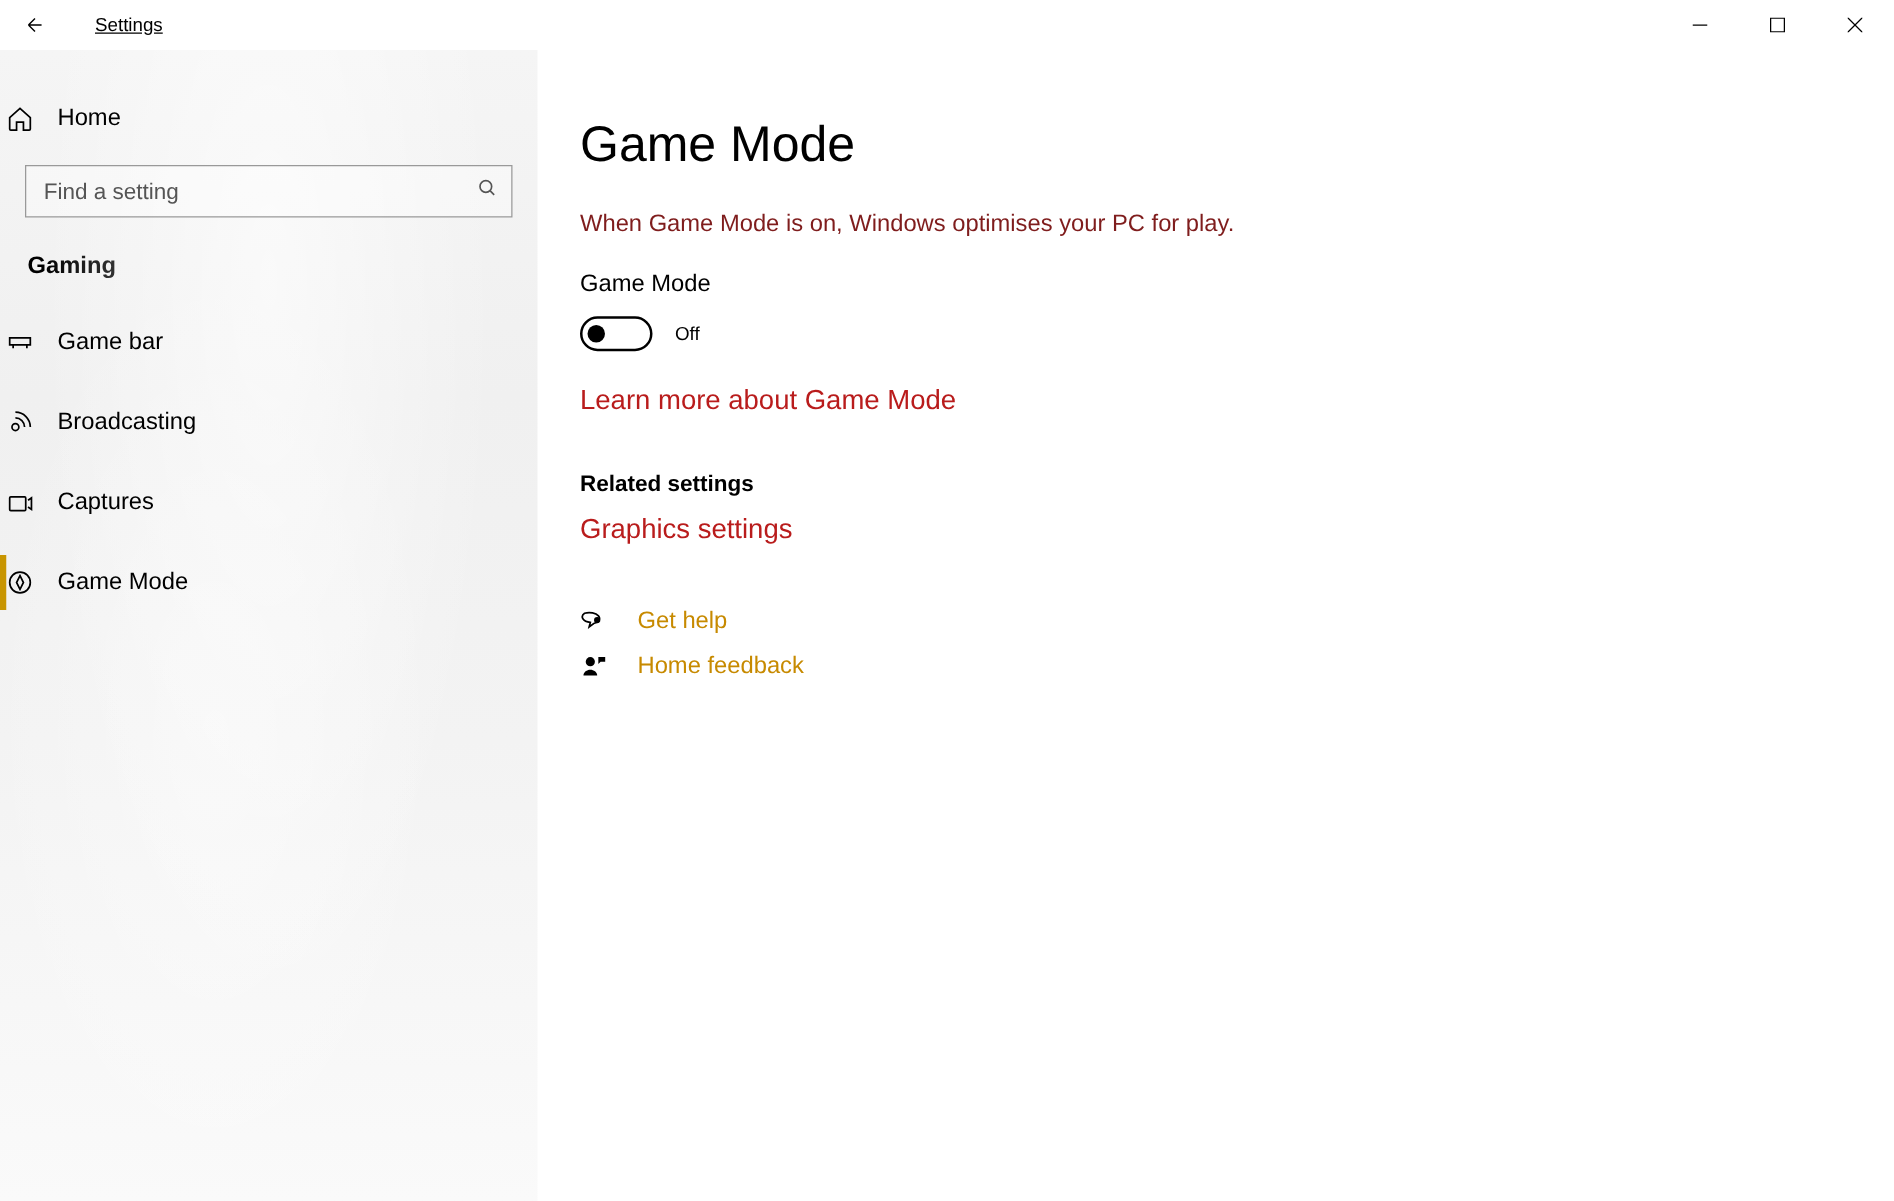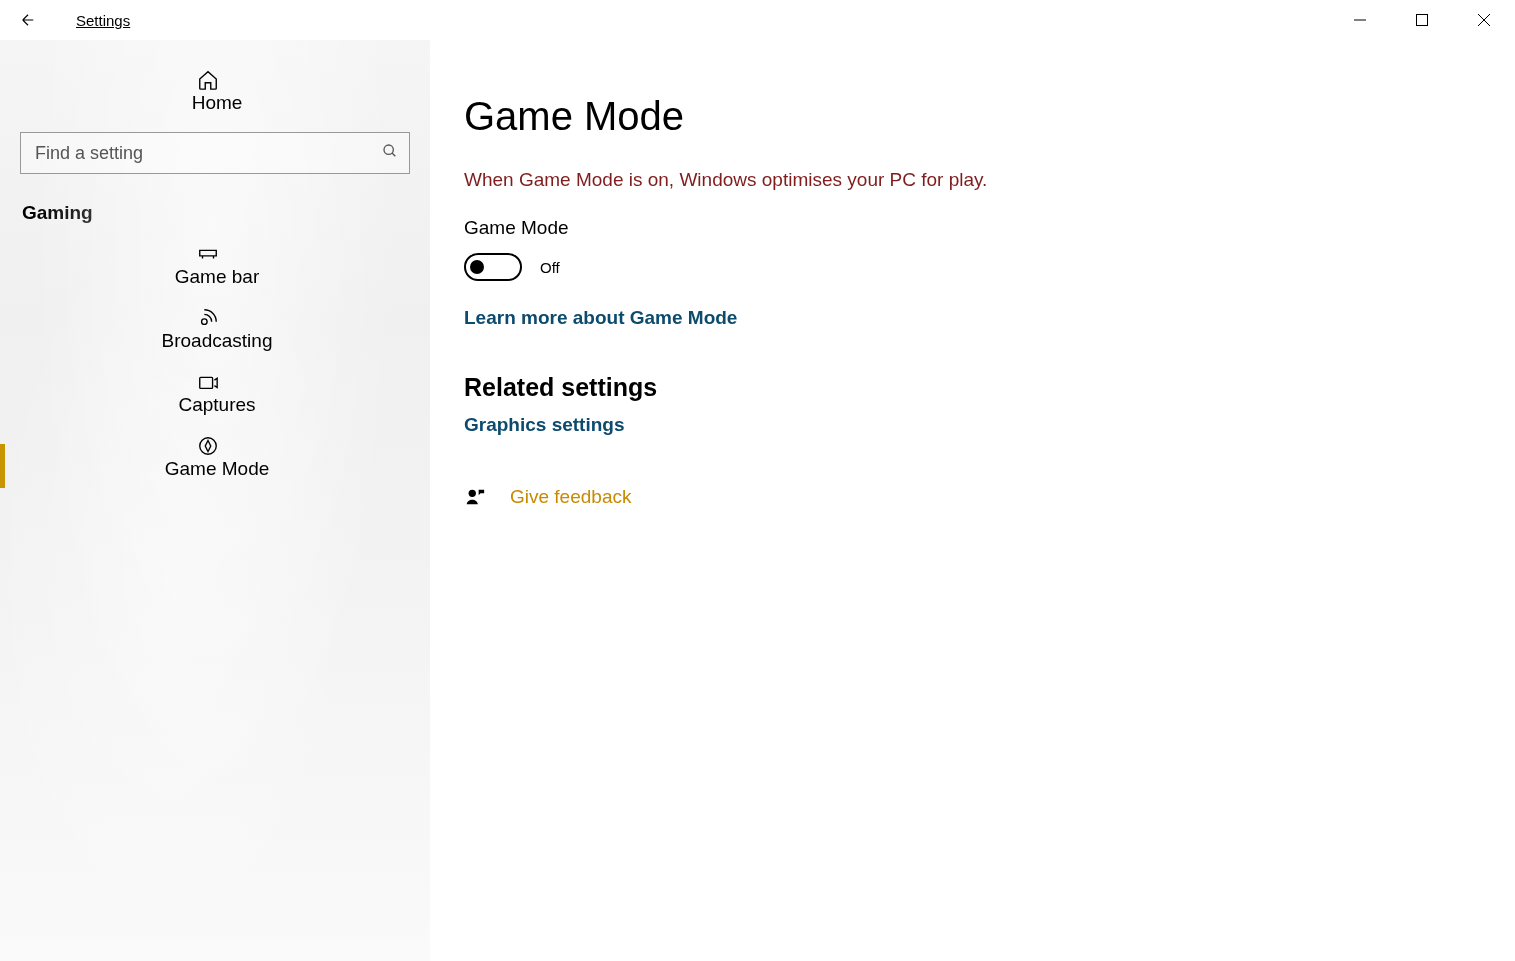--- a/index.html
+++ b/index.html
@@ -70,21 +70,20 @@
                   radial-gradient(ellipse at 40% 60%, rgba(255,255,255,0.4), transparent 50%);
       pointer-events: none;
     }
     .nav-item {
       display: flex;
       align-items: center;
       height: 64px;
       cursor: pointer;
       position: relative;
       padding-left: 4px;
-      flex-direction: column;
     }
     .nav-item.home {
       height: 54px;
       margin-bottom: 8px;
     }
     .nav-icon {
       width: 24px;
       height: 24px;
       display: flex;
       align-items: center;
@@ -178,28 +177,27 @@
       width: 14px;
       height: 14px;
       background: #000;
       border-radius: 50%;
     }
     .toggle-state {
       font-size: 15px;
       color: #000;
     }
     .link {
-      font-size: 19px;
-      color: #0c4a6e;
+      font-size: 22px;
+      color: #b91c1c;
       cursor: pointer;
       display: inline-block;
-      font-weight: bold;
     }
     .subheading {
-      font-size: 25px;
+      font-size: 18px;
       color: #000;
       margin-top: 44px;
       margin-bottom: 12px;
     }
     .help-links {
       margin-top: 50px;
     }
     .help-row {
       display: flex;
       align-items: center;
@@ -325,23 +323,32 @@
     </div>
 
     <a class="link">Learn more about Game Mode</a>
 
     <h2 class="subheading">Related settings</h2>
     <a class="link">Graphics settings</a>
 
     <div class="help-links">
       <div class="help-row">
         <span class="help-icon">
+          <svg width="22" height="22" viewBox="0 0 24 24" fill="none" stroke="#000" stroke-width="1.5">
+              <path d="M4 5a9 5 0 1 1 8 9l-4 3 1-4A9 5 0 0 1 4 5z"></path>
+              <circle cx="15" cy="11" r="2" fill="#000"></circle>
+            </svg>
+        </span>
+        <a class="help-label">Get help</a>
+      </div>
+      <div class="help-row">
+        <span class="help-icon">
           <svg width="22" height="22" viewBox="0 0 24 24" fill="#000">
               <circle cx="9" cy="8" r="4"></circle>
               <path d="M3 20c0-3 3-5 6-5s6 2 6 5H3z"></path>
               <path d="M16 4h6v4h-4l-2 2V4z"></path>
             </svg>
         </span>
-        <a class="help-label">Give feedback</a>
+        <a class="help-label">Home feedback</a>
       </div>
     </div>
   </div>
 </div>
 
 </body></html>

